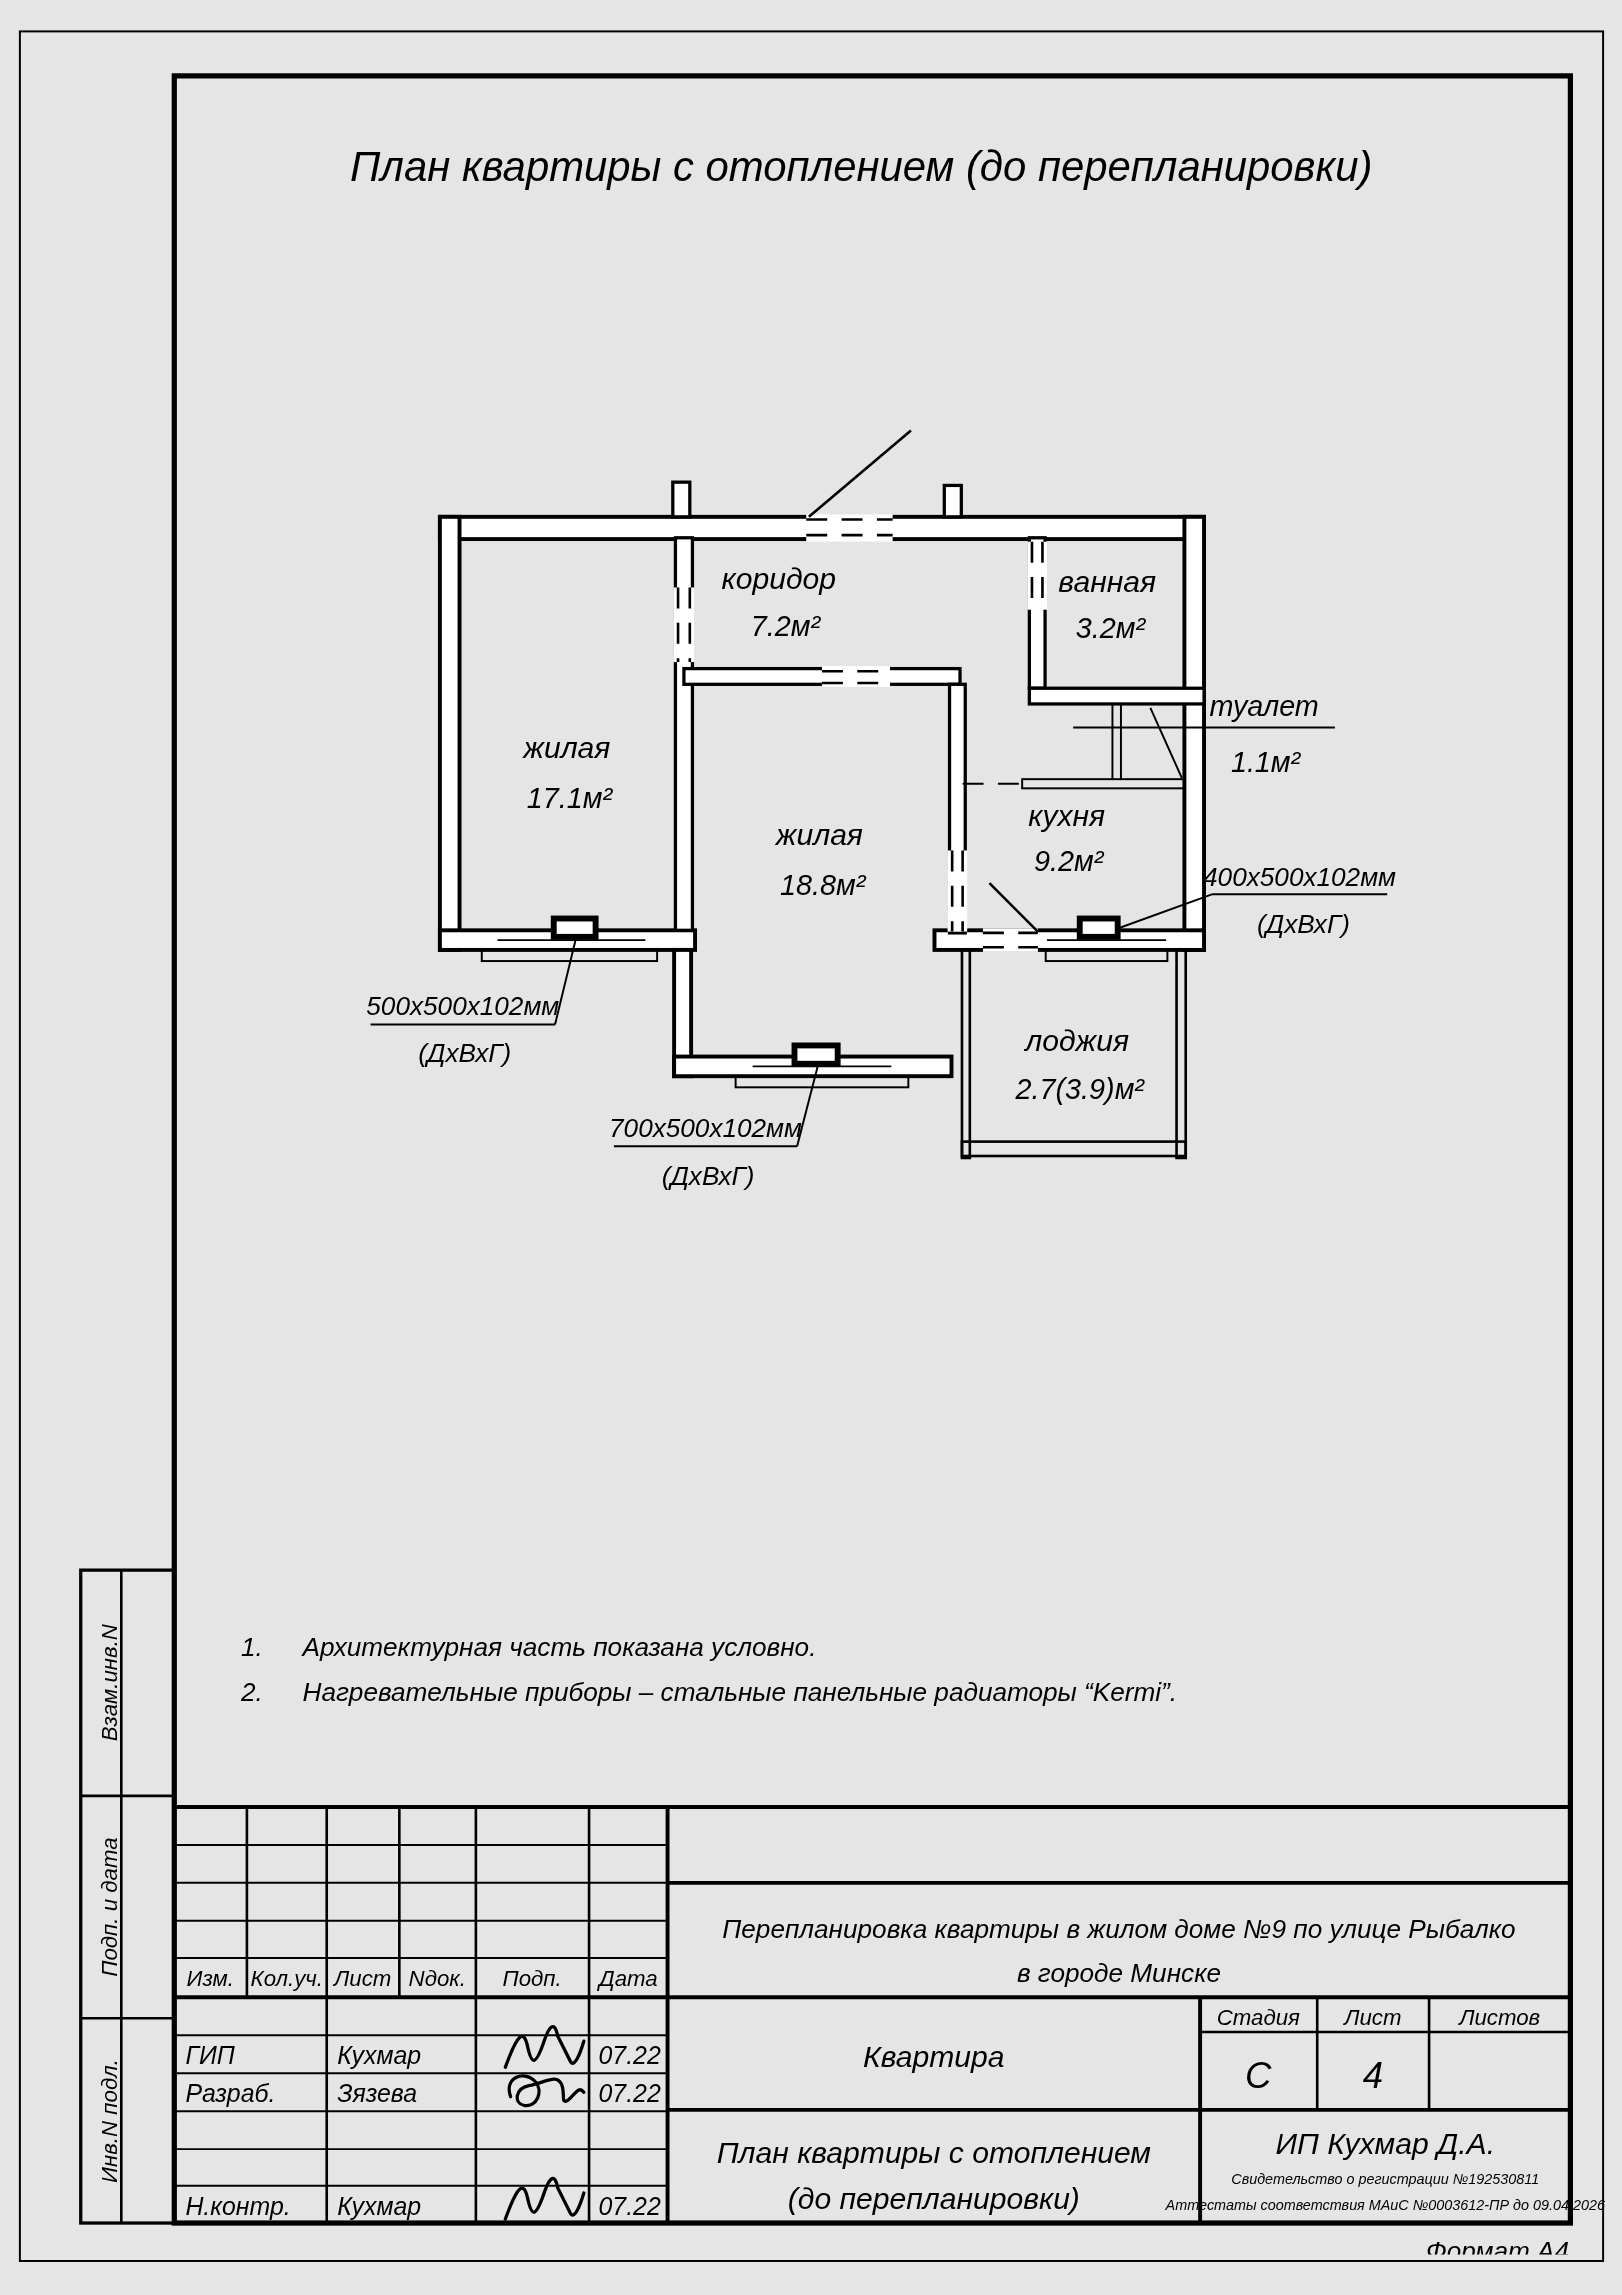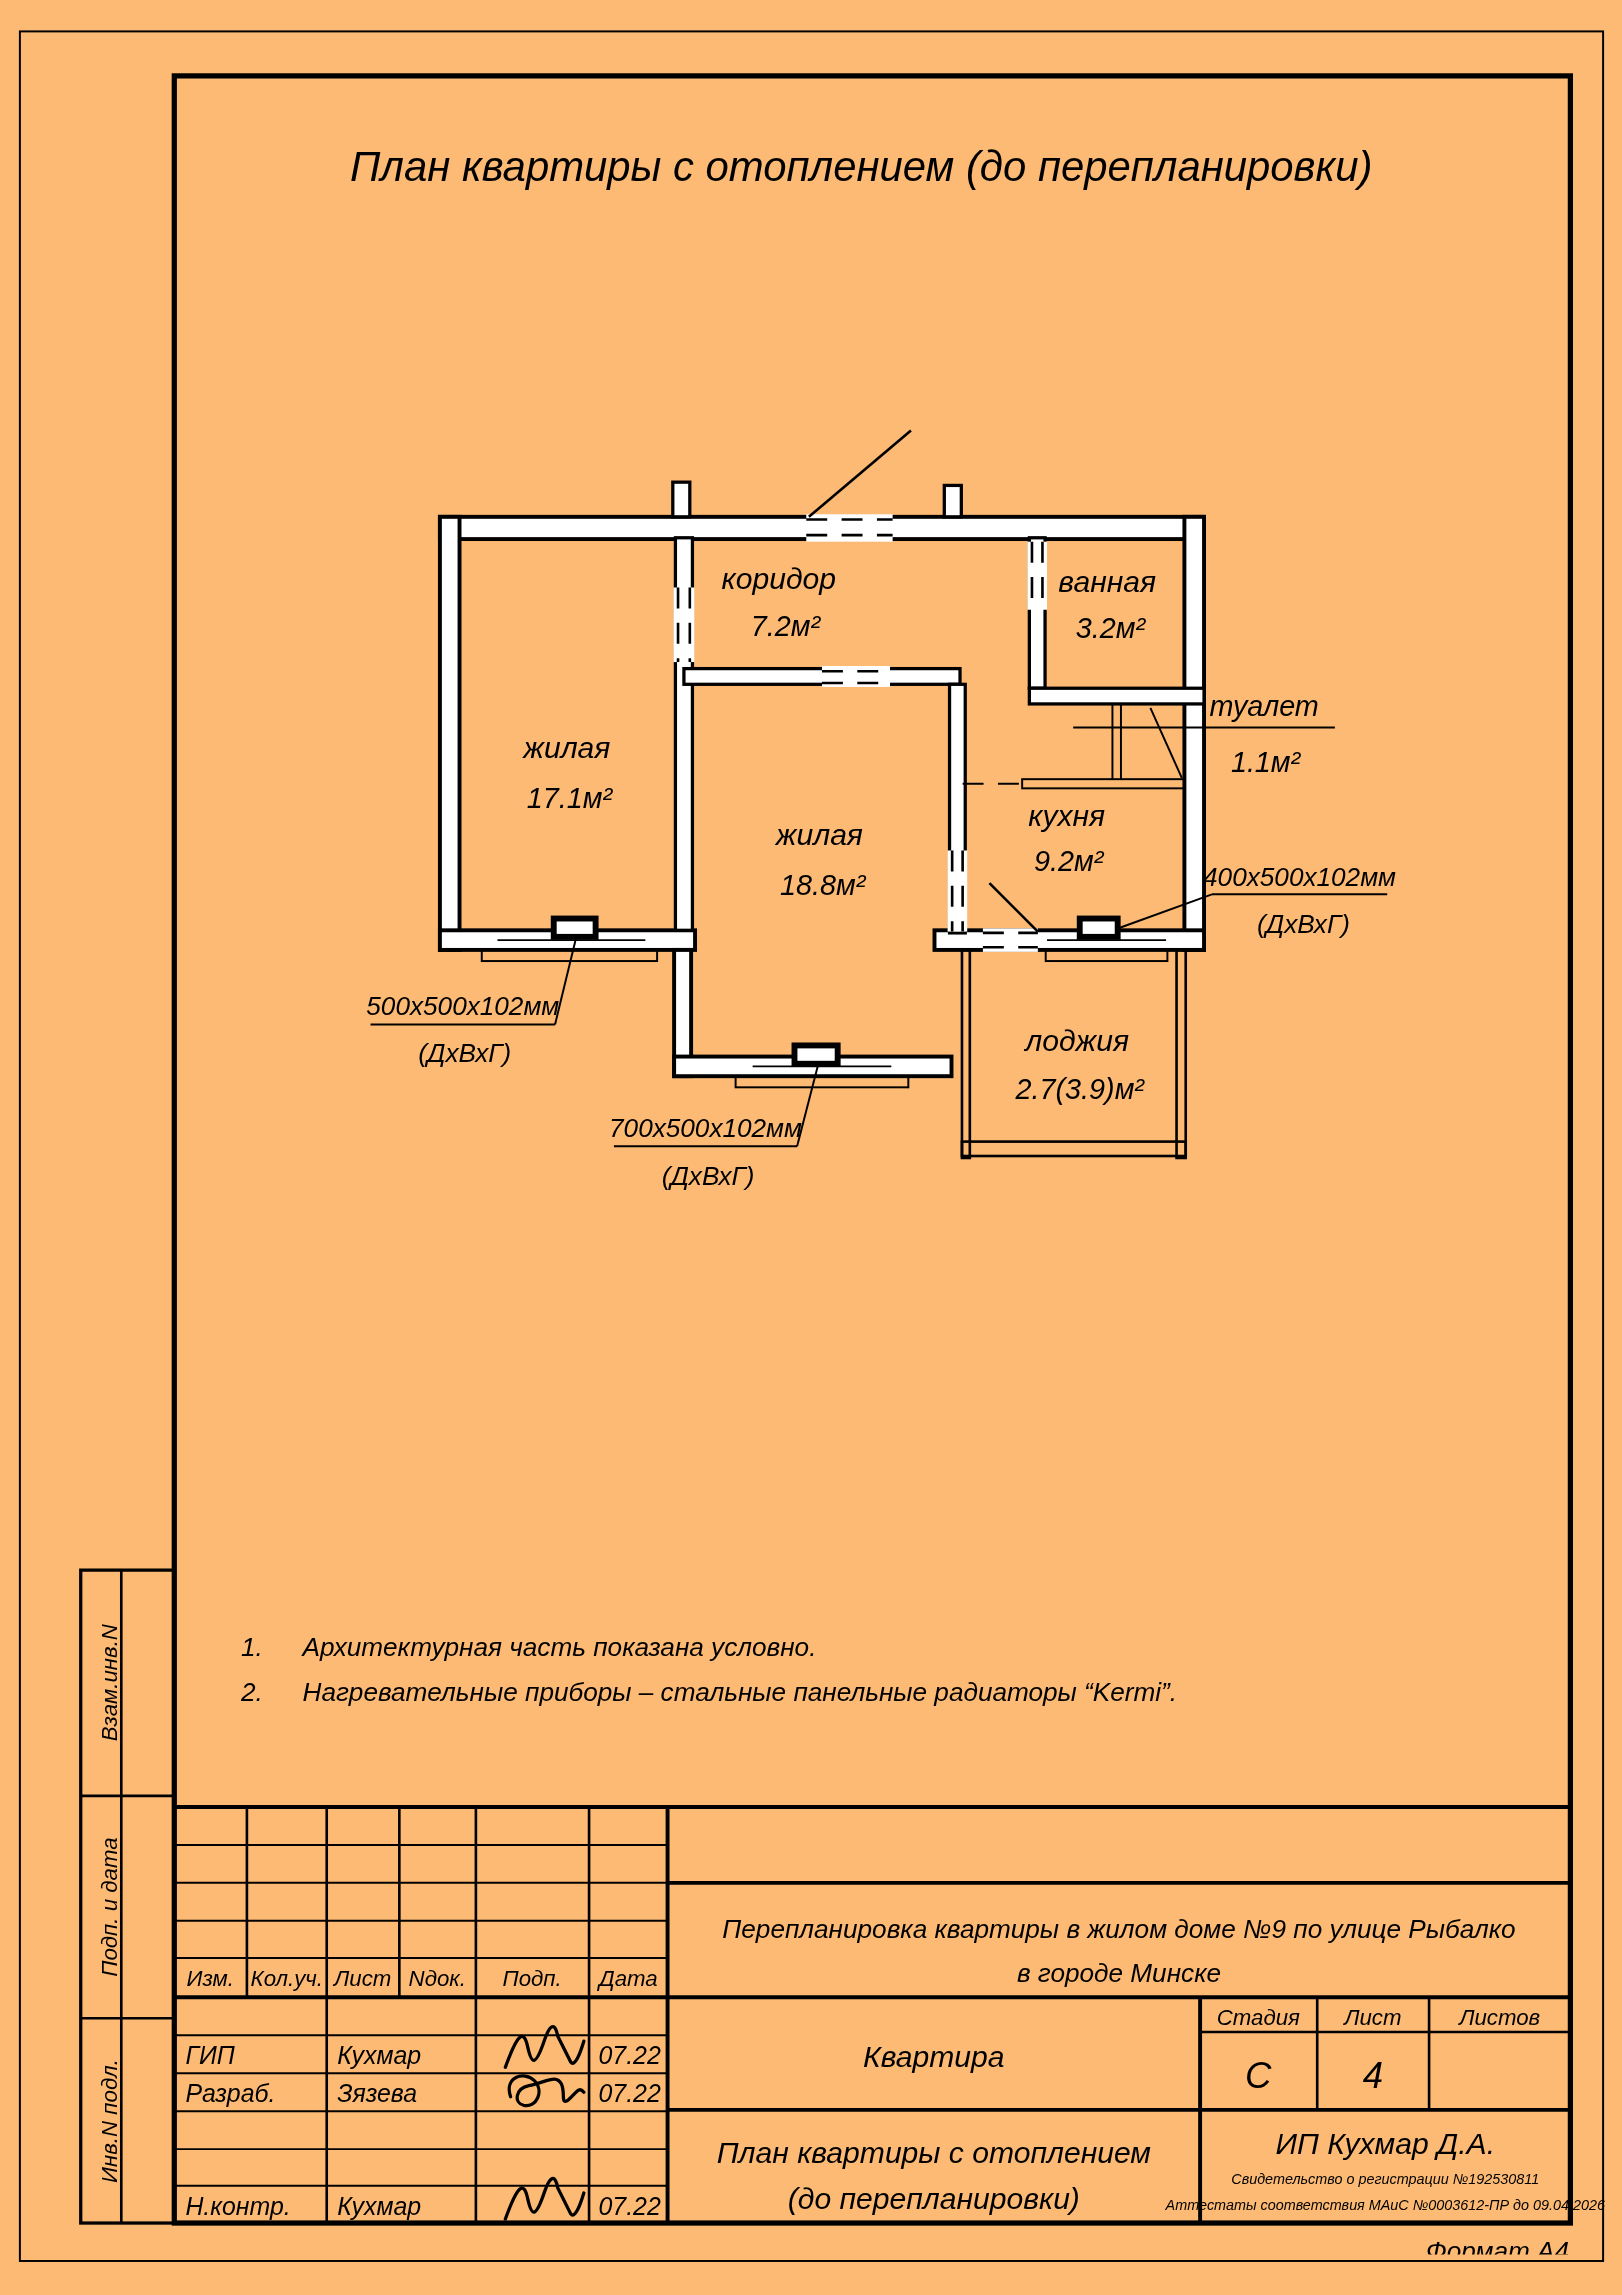--- a/index.html
+++ b/index.html
@@ -1,16 +1,16 @@
 <!DOCTYPE html>
 <html style="font-size:10.5px"><head>
 <meta charset="utf-8">
 <style>
   html,body{margin:0;padding:0;background:#888;}
-  .page{width:1623px;height:2295px;position:relative;background:#fdba74;margin:0 auto;overflow:hidden;}
+  .page{width:1623px;height:2295px;position:relative;background:#e5e5e5;margin:0 auto;overflow:hidden;}
   svg{position:absolute;left:0;top:0;}
   .t{font-family:"Liberation Sans",sans-serif;font-style:italic;fill:#000;}
   .mid{text-anchor:middle;}
   .end{text-anchor:end;}
   .s64{font-size:64px;}
   .s56{font-size:56px;}
   .s46{font-size:46px;}
   .s44{font-size:44px;}
   .s40{font-size:40px;}
   .s38{font-size:38px;}

